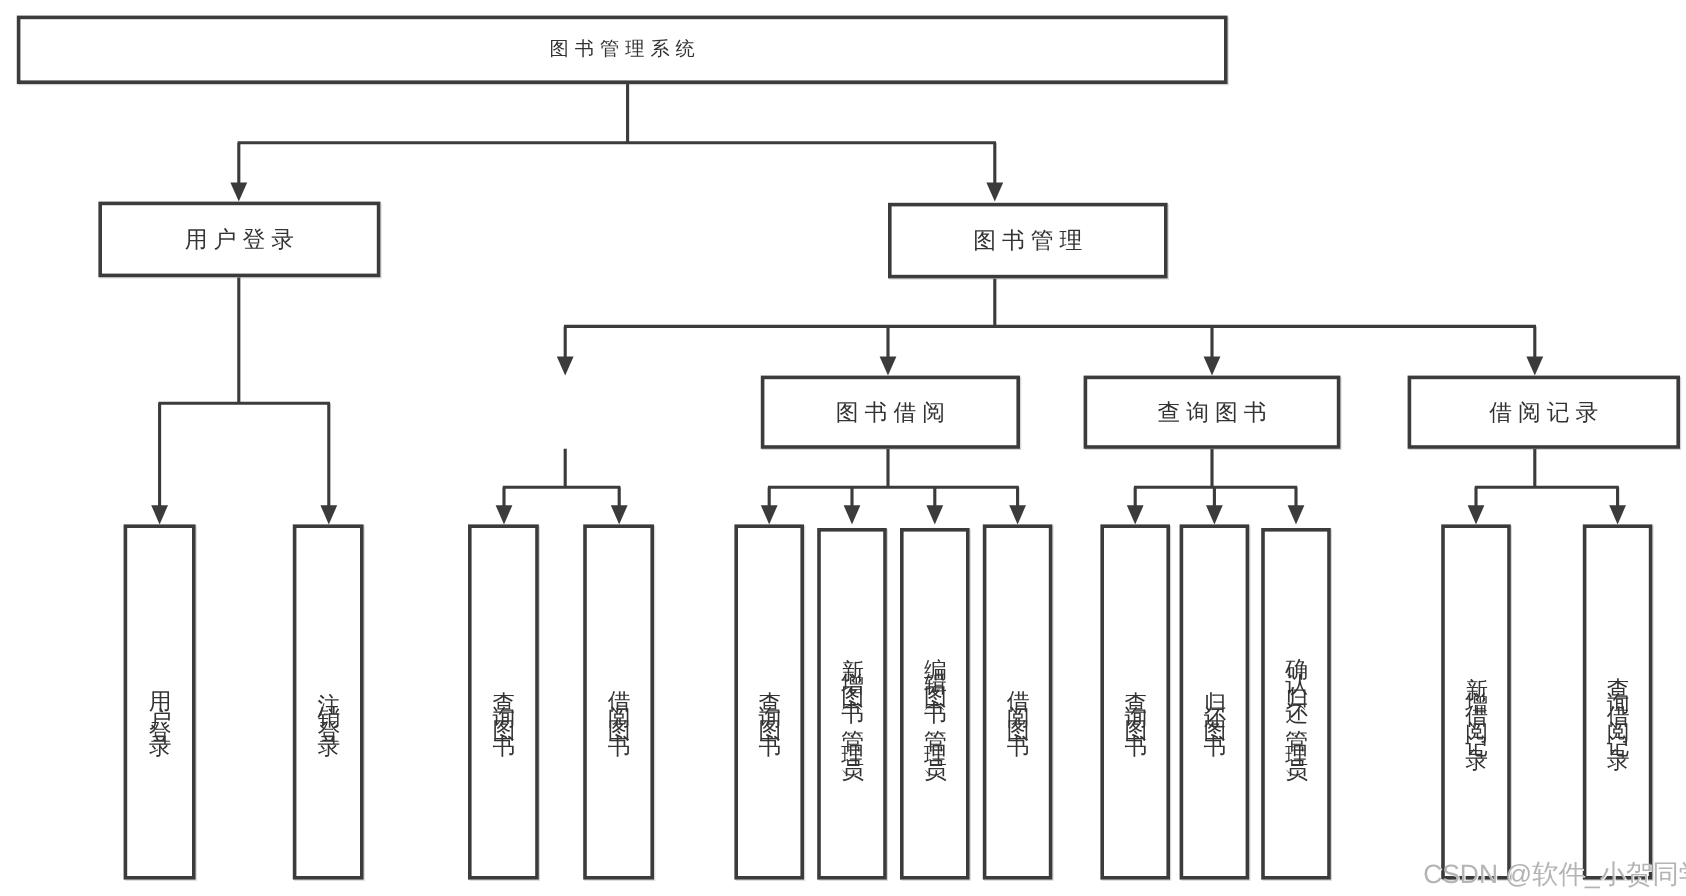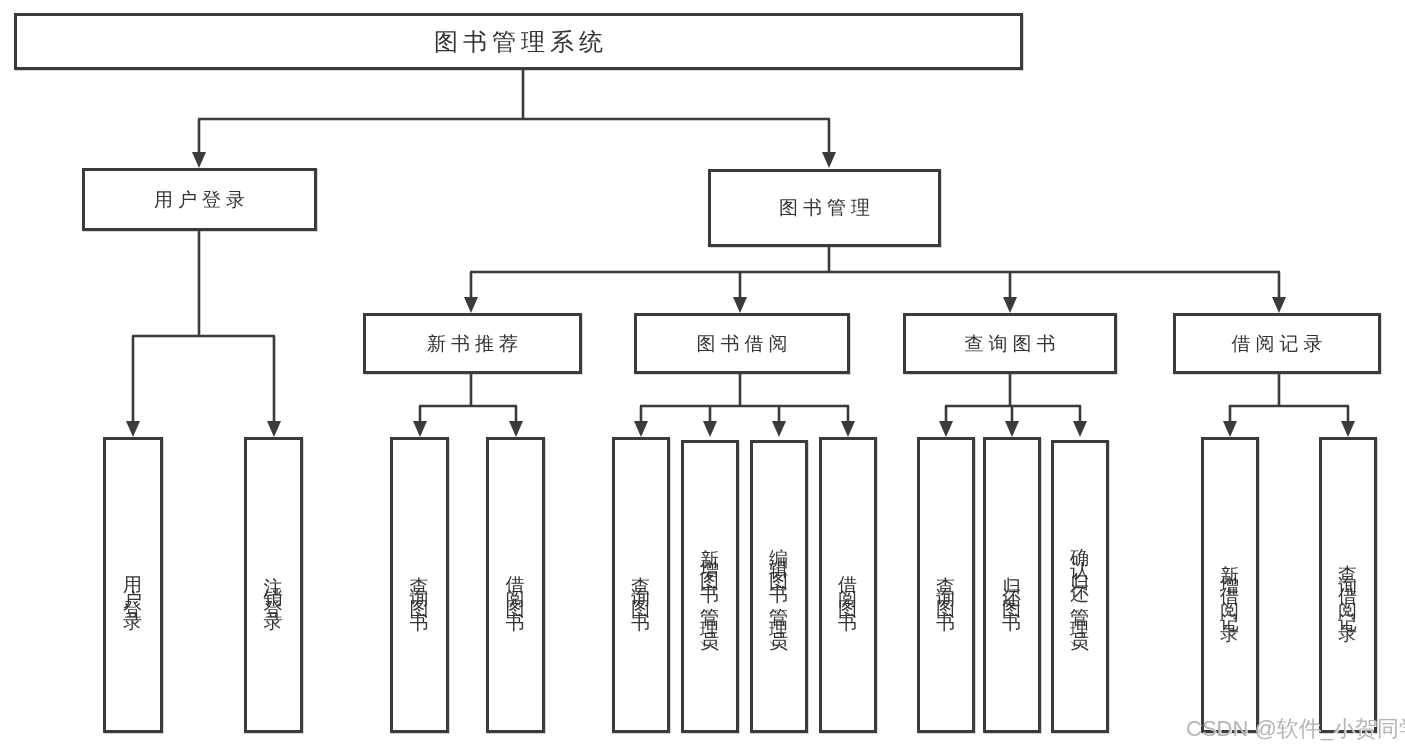--- a/index.html
+++ b/index.html
@@ -27,21 +27,21 @@
     justify-content: center;
     box-shadow: 1px 1px 0 rgba(90,90,90,0.25);
   }
   .hlabel {
     color: #333333;
     font-size: 19px;
     letter-spacing: 5px;
     text-indent: 5px;
     white-space: nowrap;
   }
-  .root .hlabel { font-size: 24px; }
+  .root .hlabel { font-size: 16px; }
   .vlabel {
     writing-mode: vertical-rl;
     text-orientation: mixed;
     color: #333333;
     font-size: 19px;
     letter-spacing: 12px;
     line-height: 1;
     white-space: nowrap;
   }
   .watermark {
@@ -100,34 +100,31 @@
     </g>
   </svg>
 
   <div class="box root" style="left:14px;top:13px;width:1009px;height:57px">
     <span class="hlabel">图书管理系统</span>
   </div>
 
   <div class="box" style="left:82px;top:168px;width:235px;height:63px">
     <span class="hlabel">用户登录</span>
   </div>
-  <div class="box" style="left:708px;top:169px;width:233px;height:78px">
+  <div class="box" style="left:740px;top:169px;width:233px;height:63px">
     <span class="hlabel">图书管理</span>
   </div>
 
-  <div class="box" style="left:363px;top:313px;width:219px;height:61px">
-    <span class="hlabel">新书推荐</span>
-  </div>
   <div class="box" style="left:634px;top:313px;width:216px;height:61px">
     <span class="hlabel">图书借阅</span>
   </div>
   <div class="box" style="left:903px;top:313px;width:214px;height:61px">
     <span class="hlabel">查询图书</span>
   </div>
-  <div class="box" style="left:1173px;top:313px;width:208px;height:61px">
+  <div class="box" style="left:1173px;top:313px;width:227px;height:61px">
     <span class="hlabel">借阅记录</span>
   </div>
 
   <div class="box" style="left:103px;top:437px;width:60px;height:296px">
     <span class="vlabel">用户登录</span>
   </div>
   <div class="box" style="left:244px;top:437px;width:59px;height:296px">
     <span class="vlabel">注销登录</span>
   </div>
 

